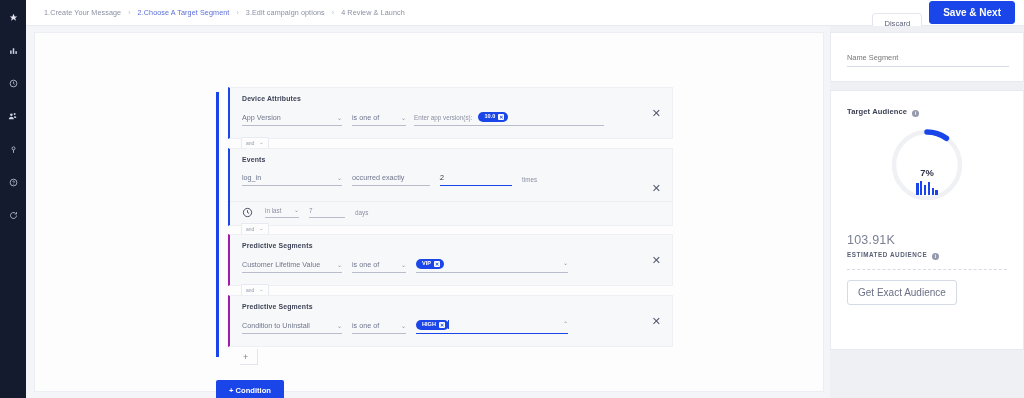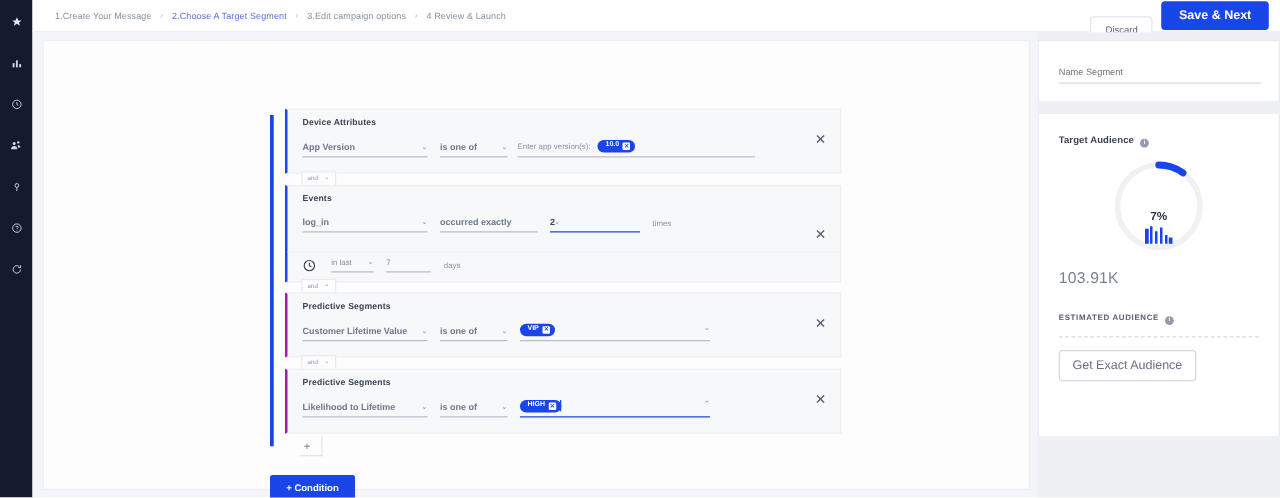--- a/index.html
+++ b/index.html
@@ -109,21 +109,21 @@
     font-size: 11px; color: #545a70; line-height: 1; cursor: pointer;
     font-weight: 300;
   }
   .row { position: absolute; display: flex; align-items: flex-end; }
 
   
   .fld {
     position: relative; display: inline-flex; align-items: flex-end;
     border-bottom: 1px solid #b9bdcb; padding-bottom: 3px;
   }
-  .fld-txt { font-size: 7.2px; color: #70768c; white-space: nowrap; font-weight: bold; }
+  .fld-txt { font-size: 7.2px; color: #70768c; white-space: nowrap; }
   .fld-txt.dark { color: #3d4256; }
   .chev {
     font-size: 6px; color: #8b90a3; margin-left: auto; padding-left: 6px;
     line-height: 1; transform: translateY(-1px);
   }
   .plain-txt { font-size: 6.3px; color: #8b90a3; white-space: nowrap; }
   .chip {
     display: inline-flex; align-items: center; gap: 3px;
     background: #1a45e8; color: #fff;
     font-size: 5.6px; font-weight: bold;
@@ -187,21 +187,21 @@
     position: absolute; left: 0; right: 0; top: 40px; text-align: center;
     font-size: 9.4px; font-weight: bold; color: #2e3346;
   }
   .gauge-bars {
     position: absolute; left: 0; right: 0; top: 54px;
     display: flex; justify-content: center; align-items: flex-end; gap: 1.6px;
     height: 14px;
   }
   .gbar { width: 2.2px; background: #1a45e8; }
   .aud-count {
-    position: absolute; left: 16px; top: 124px;
+    position: absolute; left: 16px; top: 142px;
     font-size: 12.5px; color: #7b8195; letter-spacing: .2px;
   }
   .aud-sub {
     position: absolute; left: 16px; top: 160px;
     font-size: 6.3px; font-weight: bold; color: #5a6076; letter-spacing: .55px;
   }
   .aud-rule {
     position: absolute; left: 16px; right: 16px; top: 178px;
     border-top: 1px dashed #d6dae4;
   }
@@ -389,21 +389,21 @@
 
       <div class="and-tag" style="left:206px; top:251px;">
         <span>and</span>
         <span class="chev">⌄</span>
       </div>
 
       <div class="card accent-purple" style="top:262px; height:52px;">
         <div class="card-label">Predictive Segments</div>
         <div class="row" style="left:12px; top:24px;">
           <div class="fld" style="width:100px;">
-            <span class="fld-txt">Likelihood to Lifetime</span>
+            <span class="fld-txt">Condition to Uninstall</span>
             <span class="chev">⌄</span>
           </div>
           <div class="fld" style="width:54px; margin-left:10px;">
             <span class="fld-txt">is one of</span>
             <span class="chev">⌄</span>
           </div>
           <div class="fld" style="width:152px; margin-left:10px; align-items:center; border-bottom-color:#1a45e8;">
             <span class="chip">
               <span>HIGH</span>
               <span class="chip-x">✕</span>

